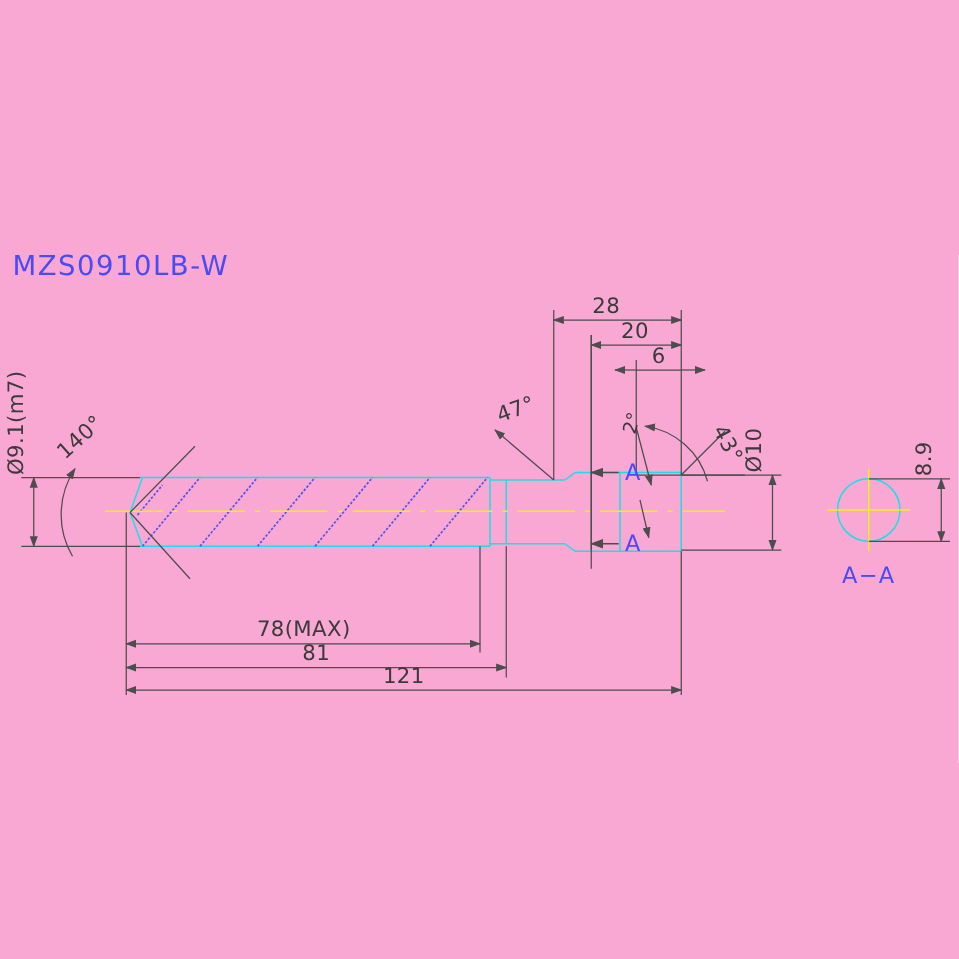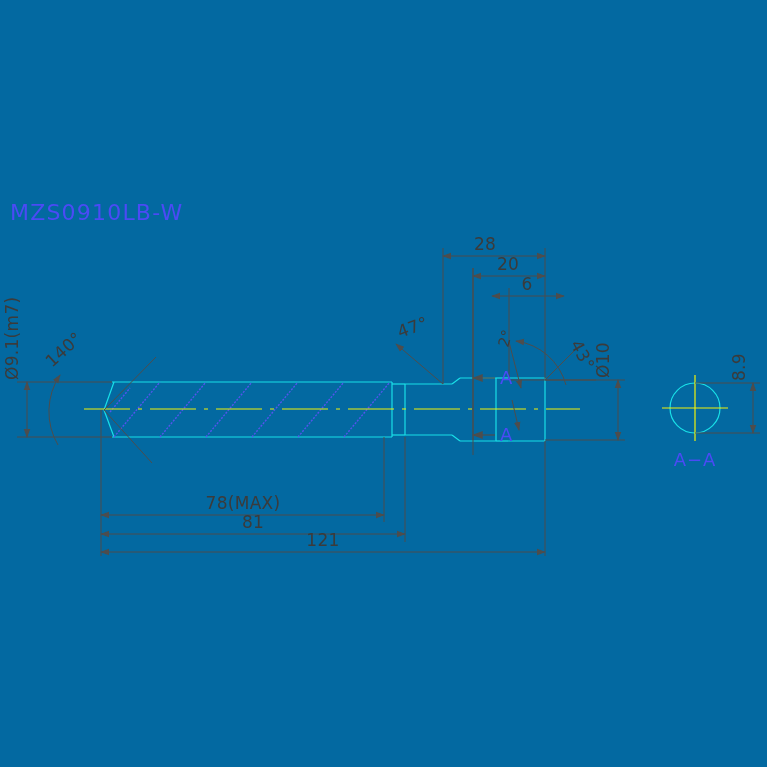--- a/index.html
+++ b/index.html
@@ -8,21 +8,21 @@
     padding: 0;
     background: #ffffff;
   }
   body {
     font-family: "DejaVu Sans", sans-serif;
   }
   #drawing-root {
     position: relative;
     width: 767px;
     height: 767px;
-    background: #0369a1;
+    background: #f9a8d4;
     overflow: hidden;
   }
   #cad-svg {
     position: absolute;
     left: 0;
     top: 0;
     width: 767px;
     height: 767px;
     display: block;
   }

